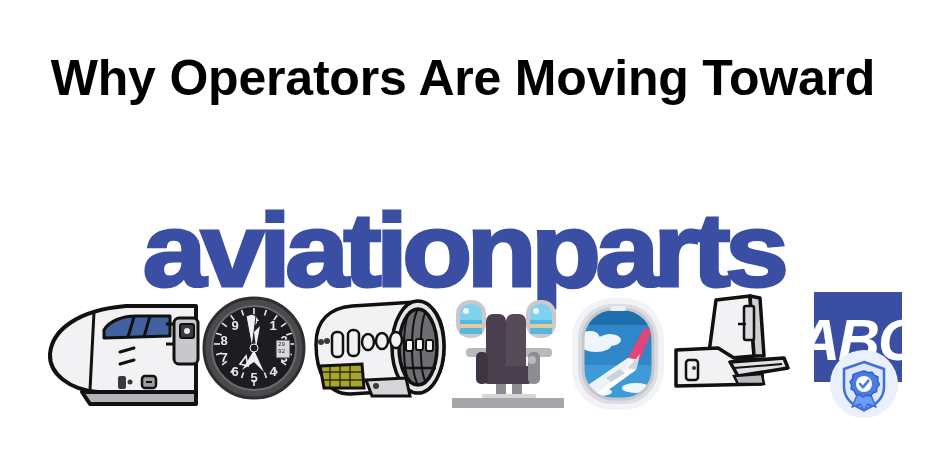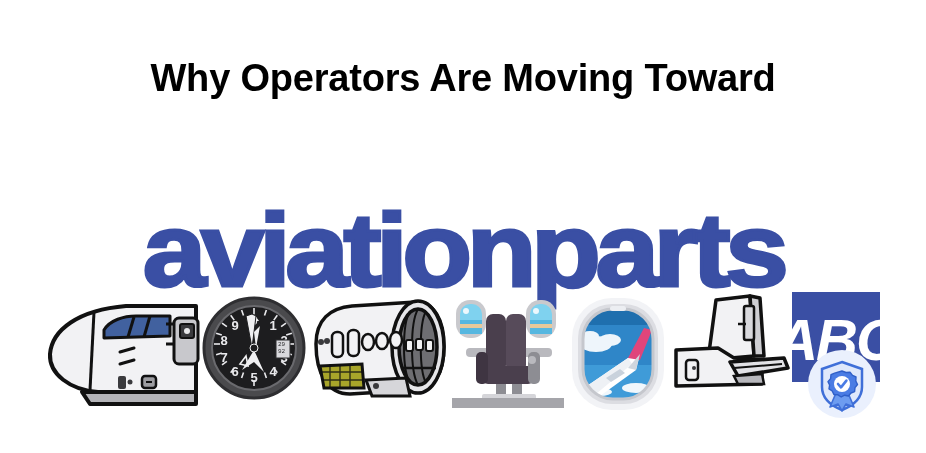--- a/index.html
+++ b/index.html
@@ -7,21 +7,21 @@
     width:926px;height:453px;
     font-family:"Liberation Sans", sans-serif;
     overflow:hidden;position:relative;
   }
   #canvas{position:relative;width:926px;height:453px;background:#ffffff;overflow:hidden;}
 
   
   .headline{
     position:absolute;left:0;top:44px;width:926px;
     text-align:center;color:#000000;
-    font-weight:bold;font-size:38px;line-height:68px;
+    font-weight:bold;font-size:50px;line-height:68px;
     letter-spacing:-0.2px;
     white-space:nowrap;
   }
   .headline .l2{display:block;}
 
   
   .wordmark{
     position:absolute;left:0;top:198px;width:926px;
     text-align:center;
     color:#3a4fa4;
@@ -41,21 +41,21 @@
     position:absolute;left:0;top:292px;width:926px;height:130px;
   }
   .icon{position:absolute;top:0;}
 
   .ic-nose  {left:38px; width:168px;height:120px;}
   .ic-gauge {left:202px;width:104px;height:118px;}
   .ic-fuse  {left:306px;width:148px;height:118px;}
   .ic-seat  {left:452px;width:112px;height:120px;}
   .ic-win   {left:566px;width:104px;height:122px;}
   .ic-tail  {left:672px;width:120px;height:106px;}
-  .ic-abc   {left:790px;width:98px;height:128px;}
+  .ic-abc   {left:812px;width:98px;height:128px;}
 
   .icon svg{display:block;width:100%;height:100%;}
 </style>
 </head>
 <body>
 
 <div id="canvas">
 
   <div class="headline">
     <span>Why Operators Are Moving Toward</span>

